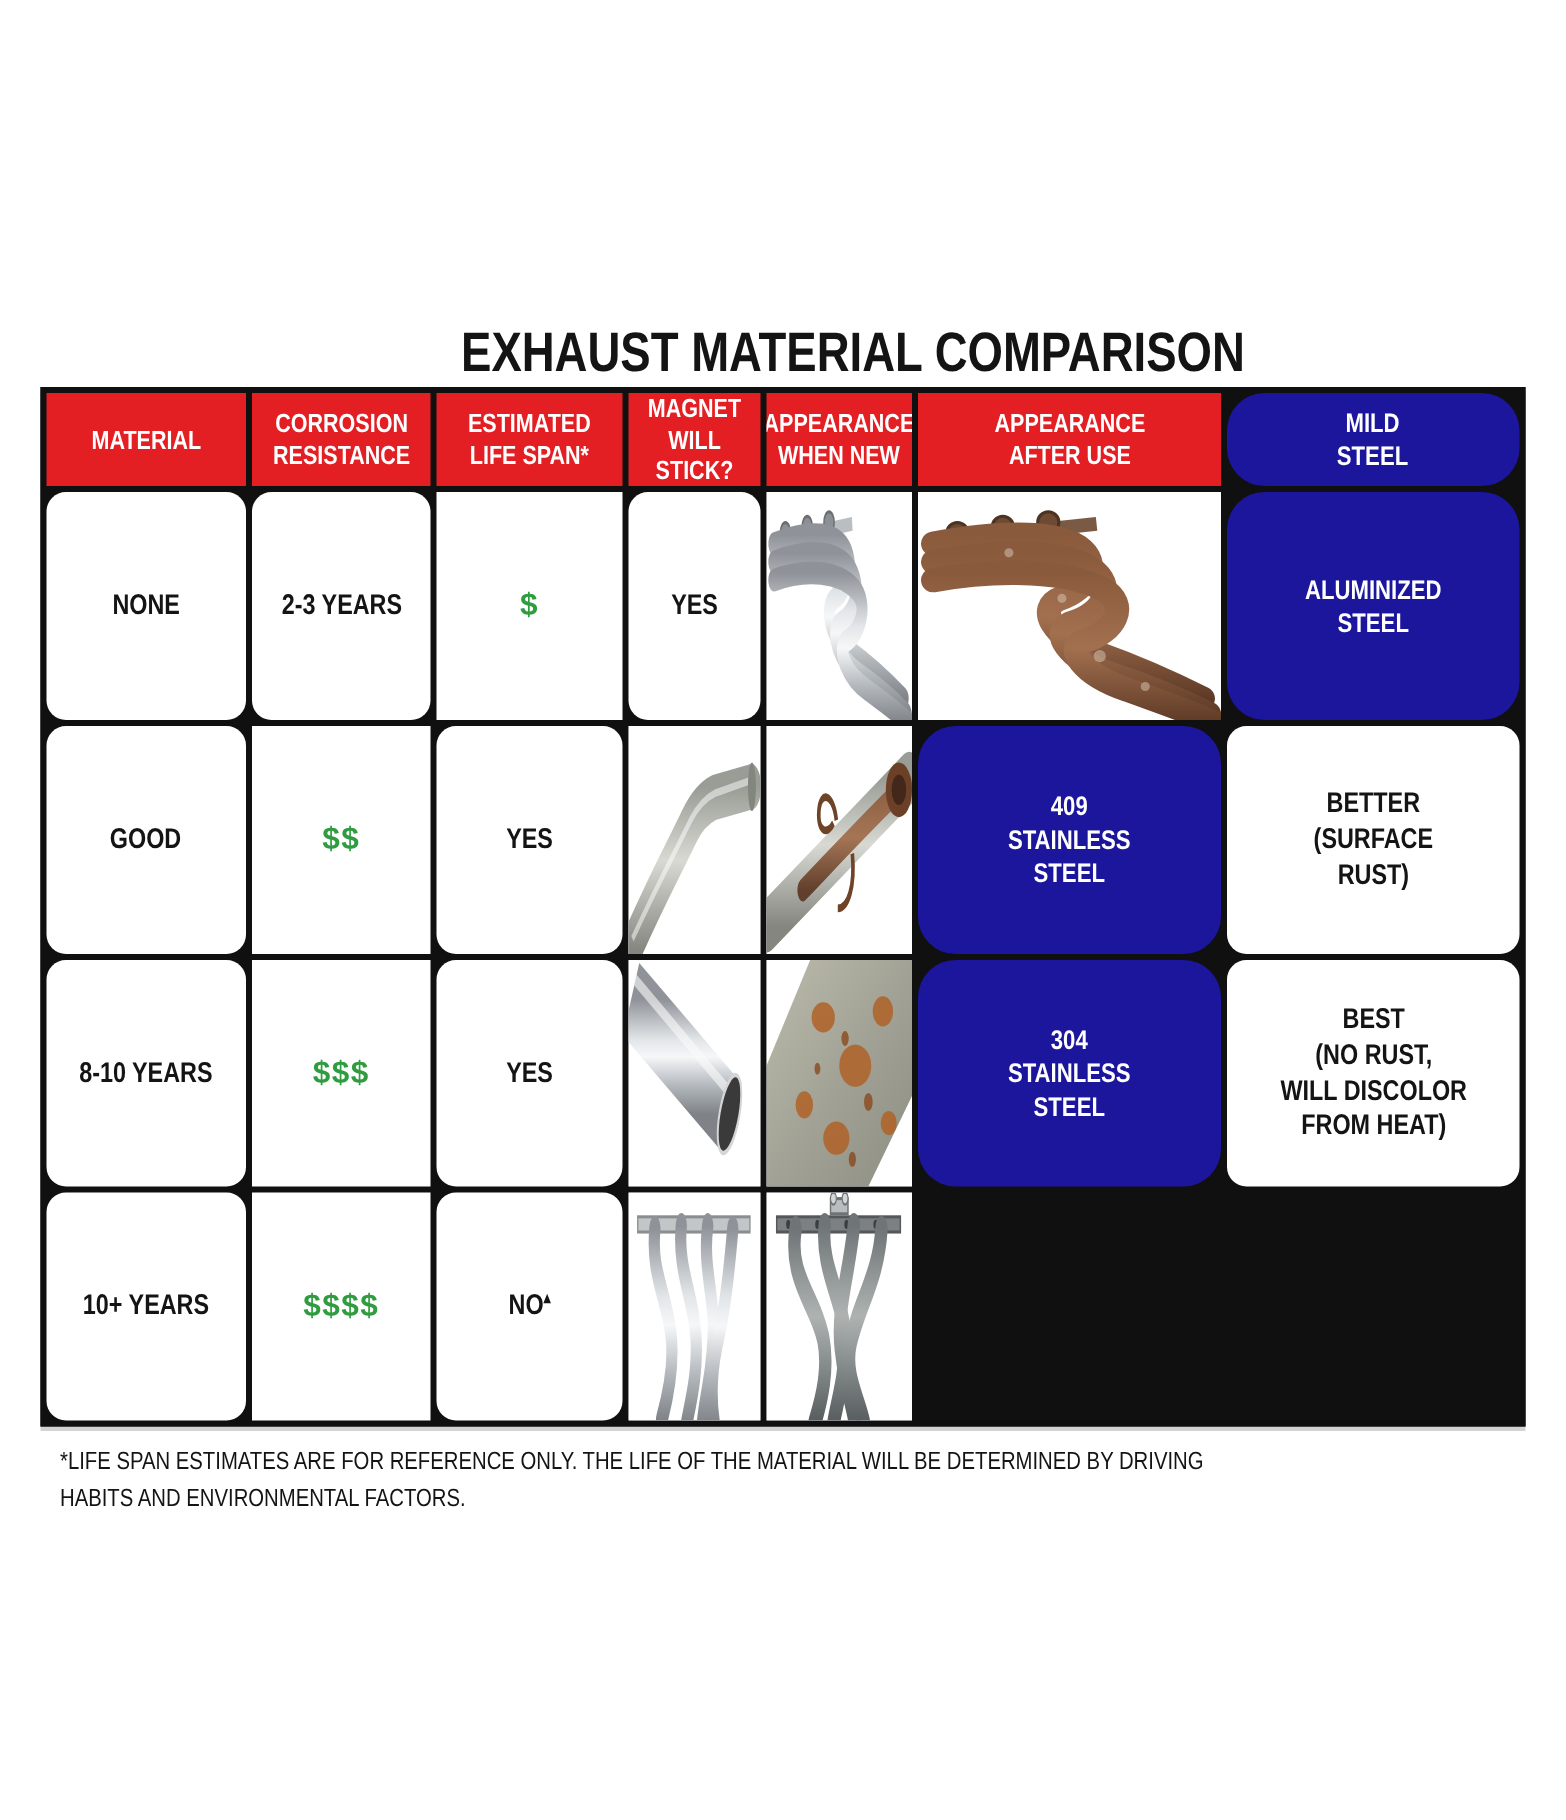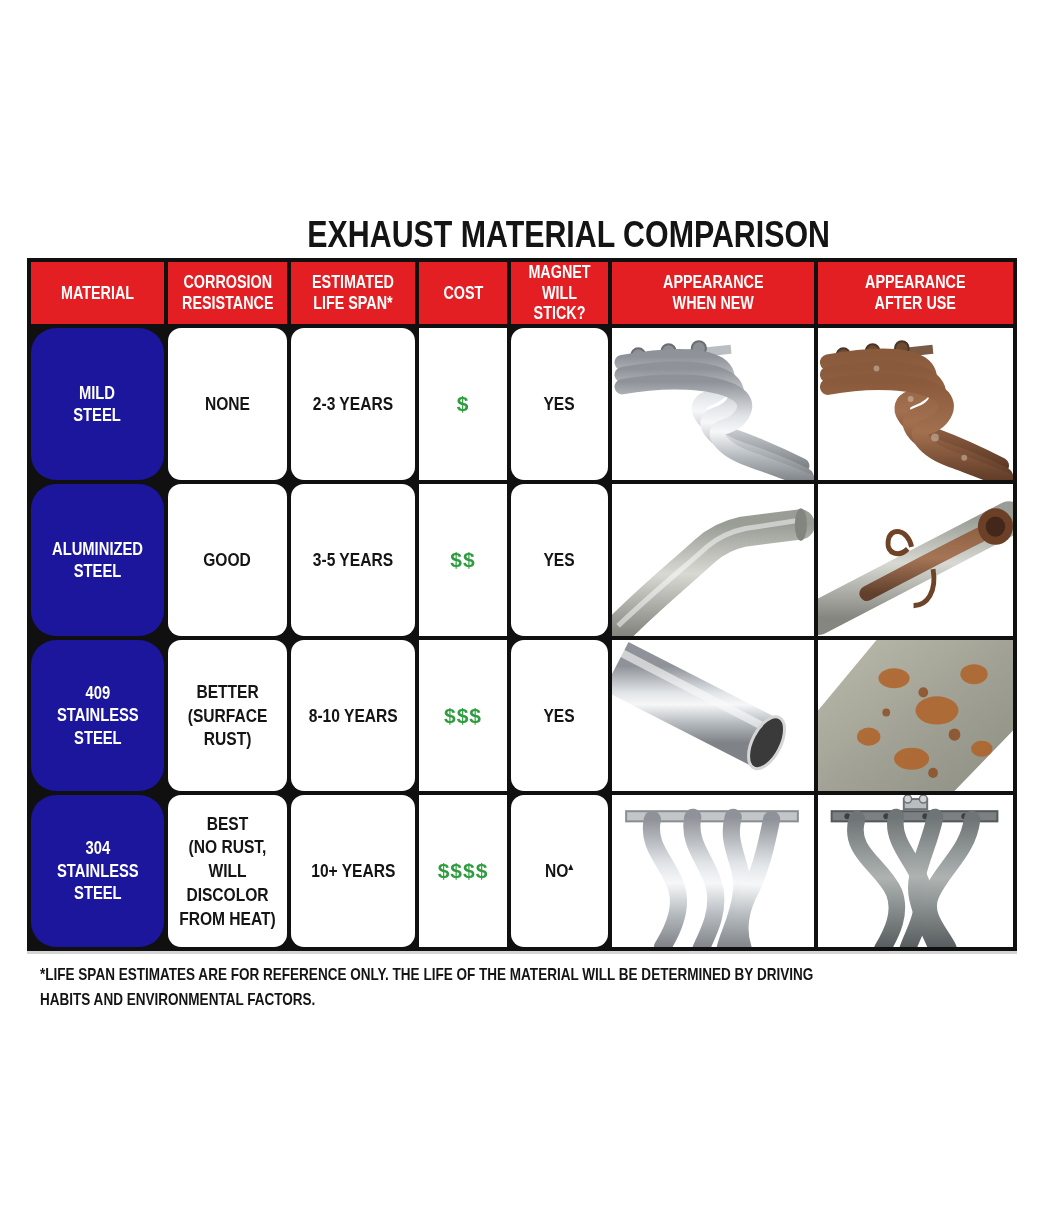--- a/index.html
+++ b/index.html
@@ -15,21 +15,21 @@
     box-shadow:0 3px 0 #d4d4d4;}
   .cell{display:flex;align-items:center;justify-content:center;text-align:center;overflow:hidden;background:#ffffff;}
   .hdr{background:#e41f23;color:#ffffff;font-weight:bold;font-size:17.5px;line-height:1.18;}
   .mat{background:#1b169c;color:#ffffff;font-weight:bold;font-size:18px;line-height:1.25;border-radius:25px;}
   .data{color:#141414;font-weight:bold;font-size:19px;line-height:1.25;border-radius:13px;}
   .cost{color:#2f9c3f;font-weight:bold;font-size:21px;letter-spacing:1px;}
   .photo{padding:0;}
   .photo svg{width:100%;height:100%;display:block;}
   .supmark{font-size:11px;vertical-align:super;line-height:0;}
   .footnotes{position:absolute;top:962px;left:40px;width:990px;
-    font-weight:bold;font-size:16.5px;line-height:1.5;color:#141414;}
+    font-weight:normal;font-size:16.5px;line-height:1.5;color:#141414;}
   .footnotes .cond{transform-origin:left center;text-align:left;}
   .defs-holder{position:absolute;width:0;height:0;overflow:hidden;}
 </style>
 </head>
 <body>
 
 <svg class="defs-holder" aria-hidden="true">
   <defs>
     <linearGradient id="gSilver" x1="0" y1="0" x2="0" y2="1">
       <stop offset="0" stop-color="#8f9399"></stop>
@@ -72,23 +72,20 @@
     </div>
   <div class="cell hdr">
       <span class="cond">CORROSION
 RESISTANCE</span>
     </div>
   <div class="cell hdr">
       <span class="cond">ESTIMATED
 LIFE SPAN*</span>
     </div>
   <div class="cell hdr">
-      <span class="cond">COST</span>
-    </div>
-  <div class="cell hdr">
       <span class="cond">MAGNET
 WILL STICK?</span>
     </div>
   <div class="cell hdr">
       <span class="cond">APPEARANCE
 WHEN NEW</span>
     </div>
   <div class="cell hdr">
       <span class="cond">APPEARANCE
 AFTER USE</span>
@@ -144,23 +141,20 @@
       </g>
     </svg>
   </div>
 
   <div class="cell mat">
       <span class="cond">ALUMINIZED
 STEEL</span>
     </div>
   <div class="cell data">
       <span class="cond">GOOD</span>
-    </div>
-  <div class="cell data">
-      <span class="cond">3-5 YEARS</span>
     </div>
   <div class="cell cost">
       <span>$$</span>
     </div>
   <div class="cell data">
       <span class="cond"><span>YES</span><sup class="supmark"></sup></span>
     </div>
   <div class="cell photo">
     <svg viewBox="0 0 200 150" preserveAspectRatio="none" role="img" aria-label="new aluminized steel bent exhaust pipe, dull silver">
       <rect x="0" y="0" width="200" height="150" fill="#ffffff"></rect>

